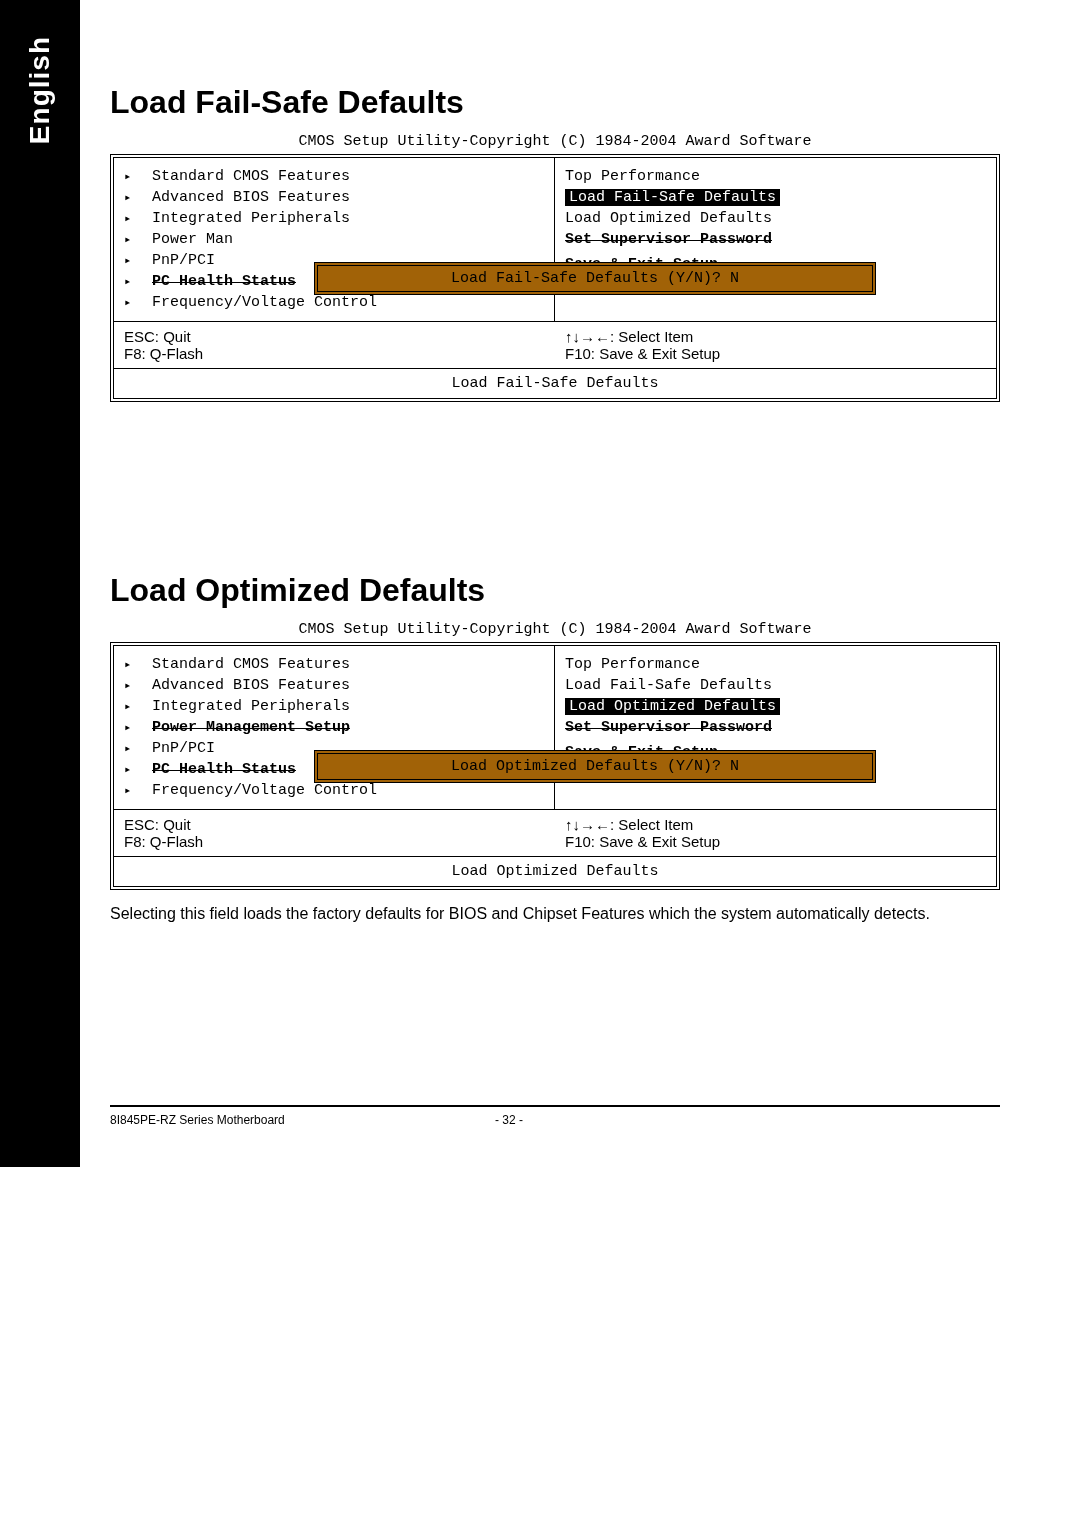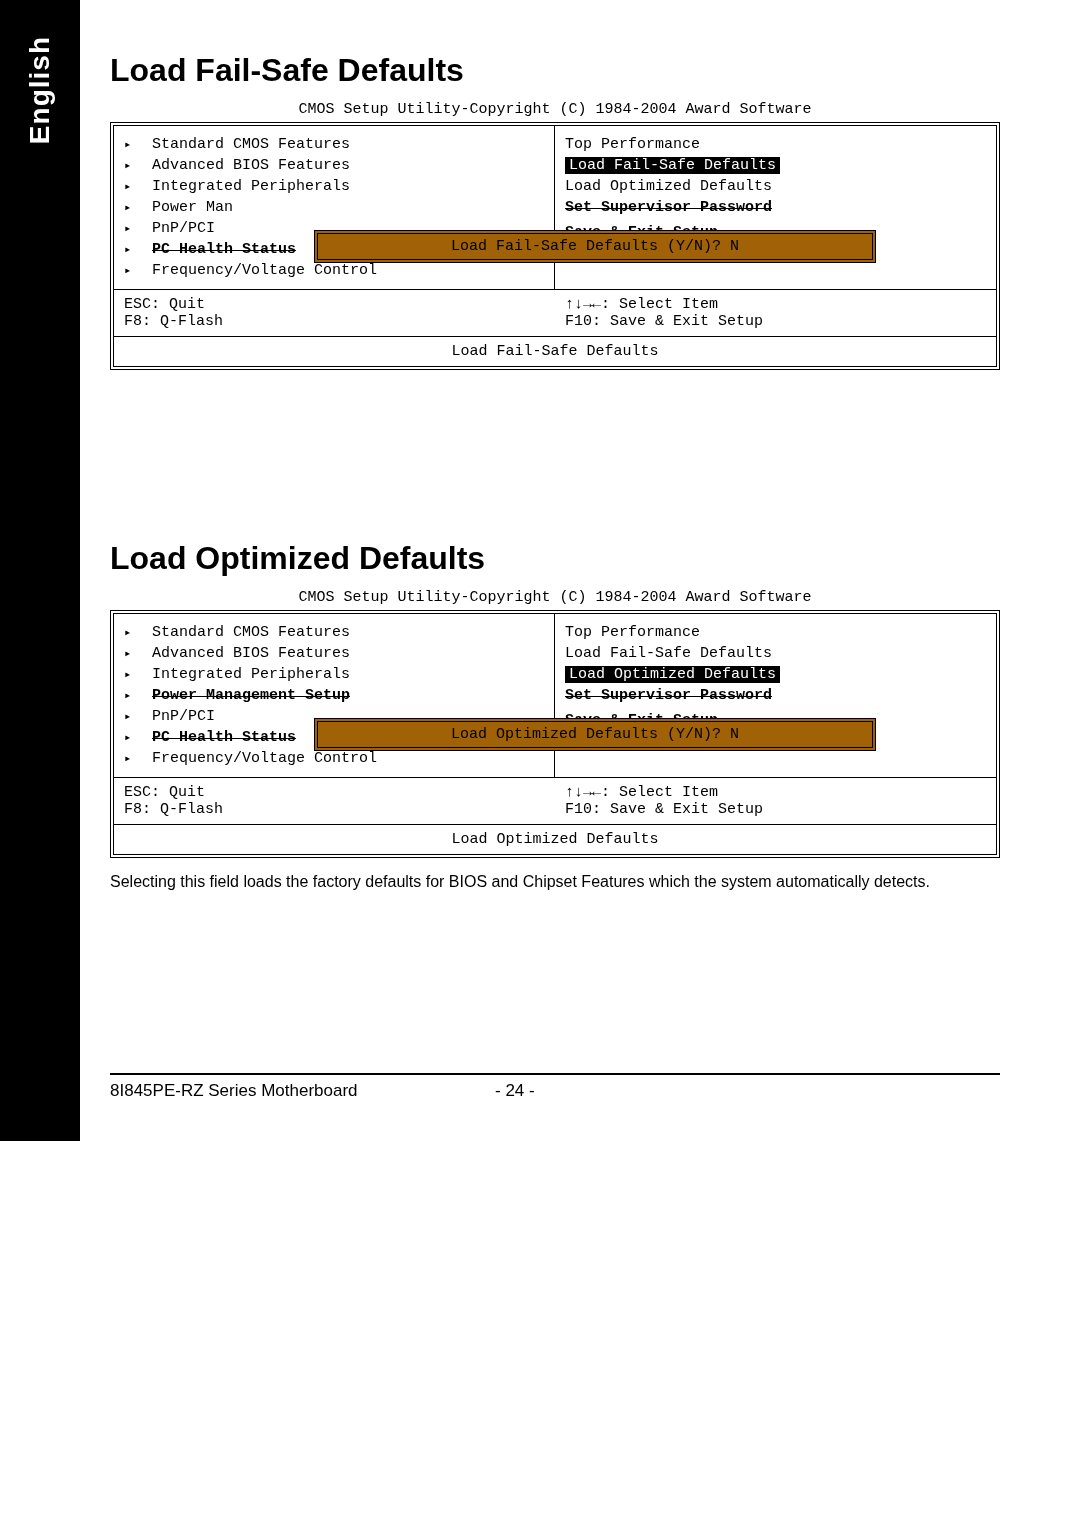--- a/index.html
+++ b/index.html
@@ -15,21 +15,21 @@
       justify-content: center;
     }
     .side-tab span {
       writing-mode: vertical-rl;
       transform: rotate(180deg);
       font-size: 28px;
       font-weight: bold;
       font-family: Arial, Helvetica, sans-serif;
       letter-spacing: 1px;
     }
-    .content { flex: 1; padding: 52px 80px 40px 30px; }
+    .content { flex: 1; padding: 84px 80px 40px 30px; }
     h1.section-title {
       font-size: 32px;
       font-weight: bold;
       font-family: Arial, Helvetica, sans-serif;
       margin-bottom: 12px;
     }
     .bios-caption {
       font-family: Liberation Mono, monospace;
       font-size: 15px;
       text-align: center;
@@ -57,21 +57,21 @@
       padding: 4px 6px;
       font-family: "Courier New", monospace;
       font-size: 15px;
       z-index: 2;
     }
     .dialog-pos-1 { top: 104px; }
     .dialog-pos-2 { top: 104px; }
     .bios-footer {
       border-top: 1px solid #000;
       display: flex;
-      font-family: Liberation Mono, monospace;
+      font-family: Liberation Sans, sans-serif;
       font-size: 15px;
       justify-content: center;
     }
     .bios-footer .fcol { width: 50%; padding: 6px 10px; }
     .bios-helpbar {
       border-top: 1px solid #000;
       text-align: center;
       padding: 6px 0;
       font-family: "Courier New", monospace;
       font-size: 15px;
@@ -81,21 +81,21 @@
       font-size: 16px;
       margin-top: 14px;
       line-height: 1.3;
     }
     .spacer-big { height: 170px; }
     .page-footer {
       border-top: 2px solid #000;
       margin-top: 180px;
       padding-top: 6px;
       font-family: Arial, Helvetica, sans-serif;
-      font-size: 17px;
+      font-size: 12px;
       display: flex;
       justify-content: flex-end;
     }
     .page-footer .pf-left { flex: 1; }
     .page-footer .pf-mid { width: 120px; text-align: left; }
     .right-strike {
       position: relative;
       display: inline-block;
       font-weight: bold;
     }
@@ -266,18 +266,18 @@
           <div>F10: Save &amp; Exit Setup</div>
         </div>
       </div>
       <div class="bios-helpbar">Load Optimized Defaults</div>
     </div>
 
     <p class="desc-text">Selecting this field loads the factory defaults for BIOS and Chipset Features which the system automatically detects.</p>
 
     <div class="page-footer">
       <div class="pf-left">8I845PE-RZ Series Motherboard</div>
-      <div class="pf-mid">- 24 -</div>
+      <div class="pf-mid">- 32 -</div>
       <div style="flex:1"></div>
     </div>
 
   </div>
 </div>
 
 </body></html>

